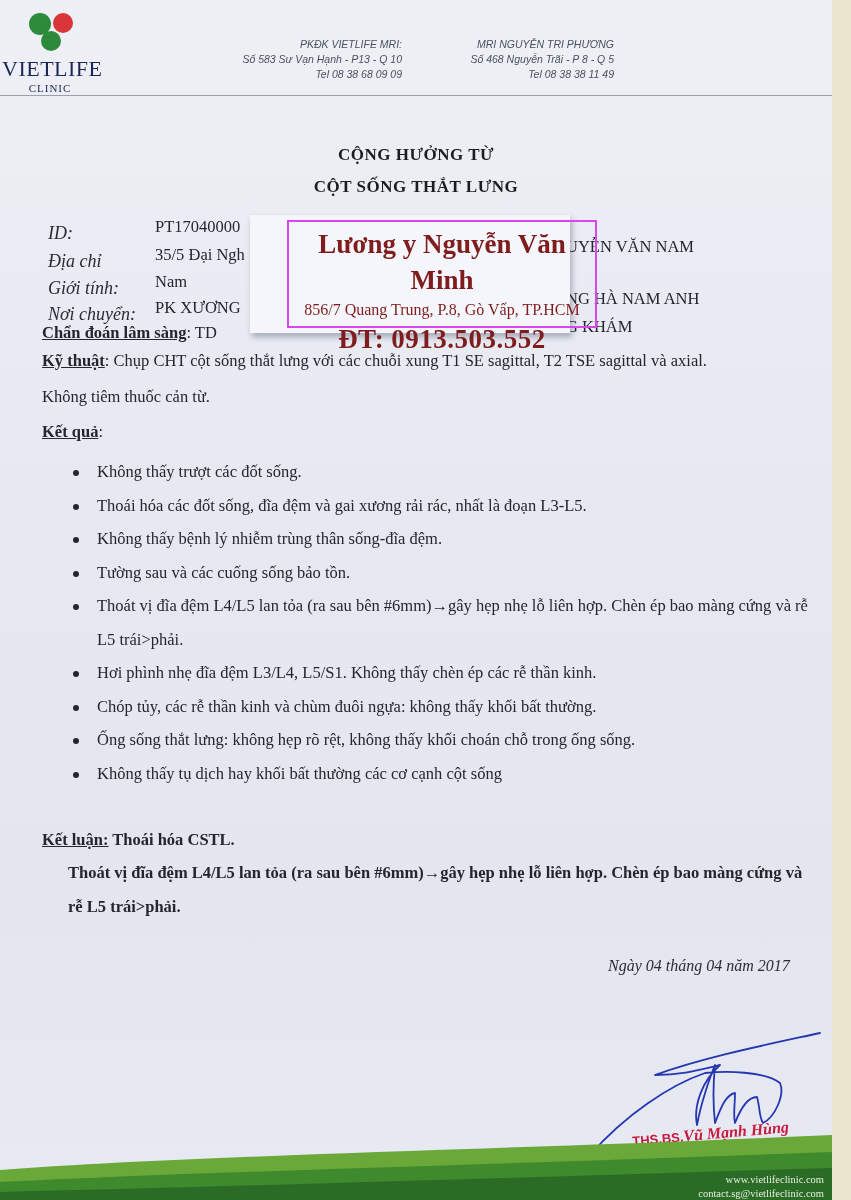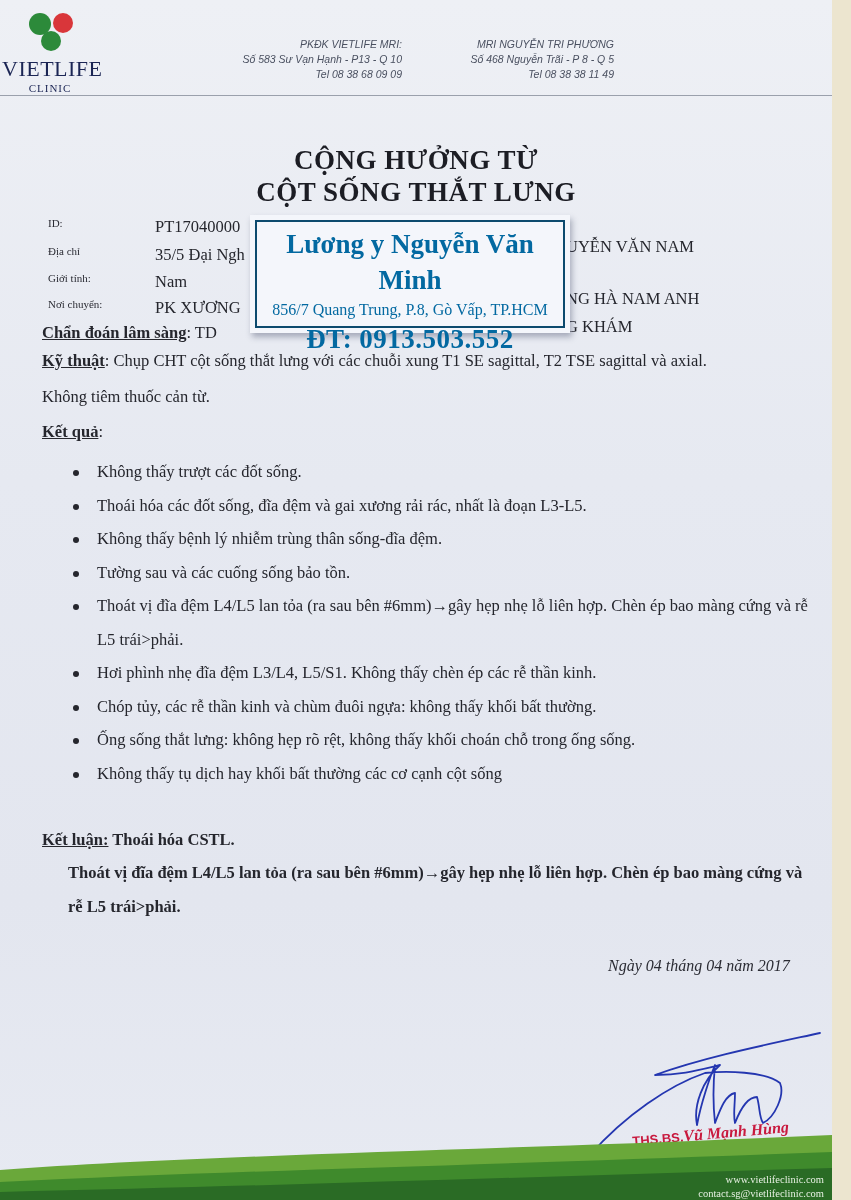--- a/index.html
+++ b/index.html
@@ -28,38 +28,39 @@
   .branch { position: absolute; top: 37px; text-align: right;
     font-family: "Liberation Sans", sans-serif; font-style: italic; font-size: 10.5px;
     line-height: 15px; color: #4a5060; }
   .b1 { left: 230px; width: 172px; }
   .b2 { left: 450px; width: 164px; }
   .b3 { left: 630px; width: 170px; }
   .header-rule { position: absolute; left: 0; top: 95px; width: 832px; height: 1px; background: #9aa0ac; }
 
   
   .title { position: absolute; left: 0; width: 832px; text-align: center;
-    font-weight: bold; font-size: 27px; color: #1c1d24; letter-spacing: 0.5px; }
+    font-weight: bold; font-size: 17px; color: #1c1d24; letter-spacing: 0.5px; }
   .t1 { top: 145px; }
   .t2 { top: 177px; }
 
   
-  .info-label { position: absolute; left: 48px; font-size: 11px; color: #2a2b33; }
+  .info-label { position: absolute; left: 48px; font-style: italic; font-size: 18px; color: #2a2b33; margin-top: 6px; }
   .info-val { position: absolute; left: 155px; font-size: 16.5px; color: #25262d; }
   .info-right { position: absolute; left: 566px; font-size: 16.5px; color: #25262d; margin-top: 24px; }
 
   
   .sticker {
     position: absolute; left: 250px; top: 215px; width: 320px; height: 118px;
     background: #f4f6fb; padding: 5px;
     box-shadow: 2px 4px 6px rgba(40,50,80,0.35);
   }
   .sticker-inner {
-    width: 100%; height: 100%; border: 2px solid #0c4a6e; text-align: center;
-    color: #0369a1;
+    width: 100%; height: 100%; border: 2px solid #d946ef; text-align: center;
+    color: #7f1d1d;
+    margin-left: 32px;
   }
   .st-name { font-weight: bold; font-size: 27px; line-height: 36px; margin-top: 4px; }
   .st-addr { font-size: 16px; line-height: 24px; }
   .st-phone { font-weight: bold; font-size: 27px; line-height: 34px; letter-spacing: 0.5px; }
 
   
   .line { position: absolute; left: 42px; font-size: 16.5px; color: #25262d; white-space: nowrap; }
   .u { text-decoration: underline; font-weight: bold; }
   .bullets { position: absolute; left: 70px; top: 455px; width: 740px; list-style: none; }
   .bullets li { position: relative; padding-left: 27px; font-size: 16.5px; line-height: 33.5px; color: #25262d; }

